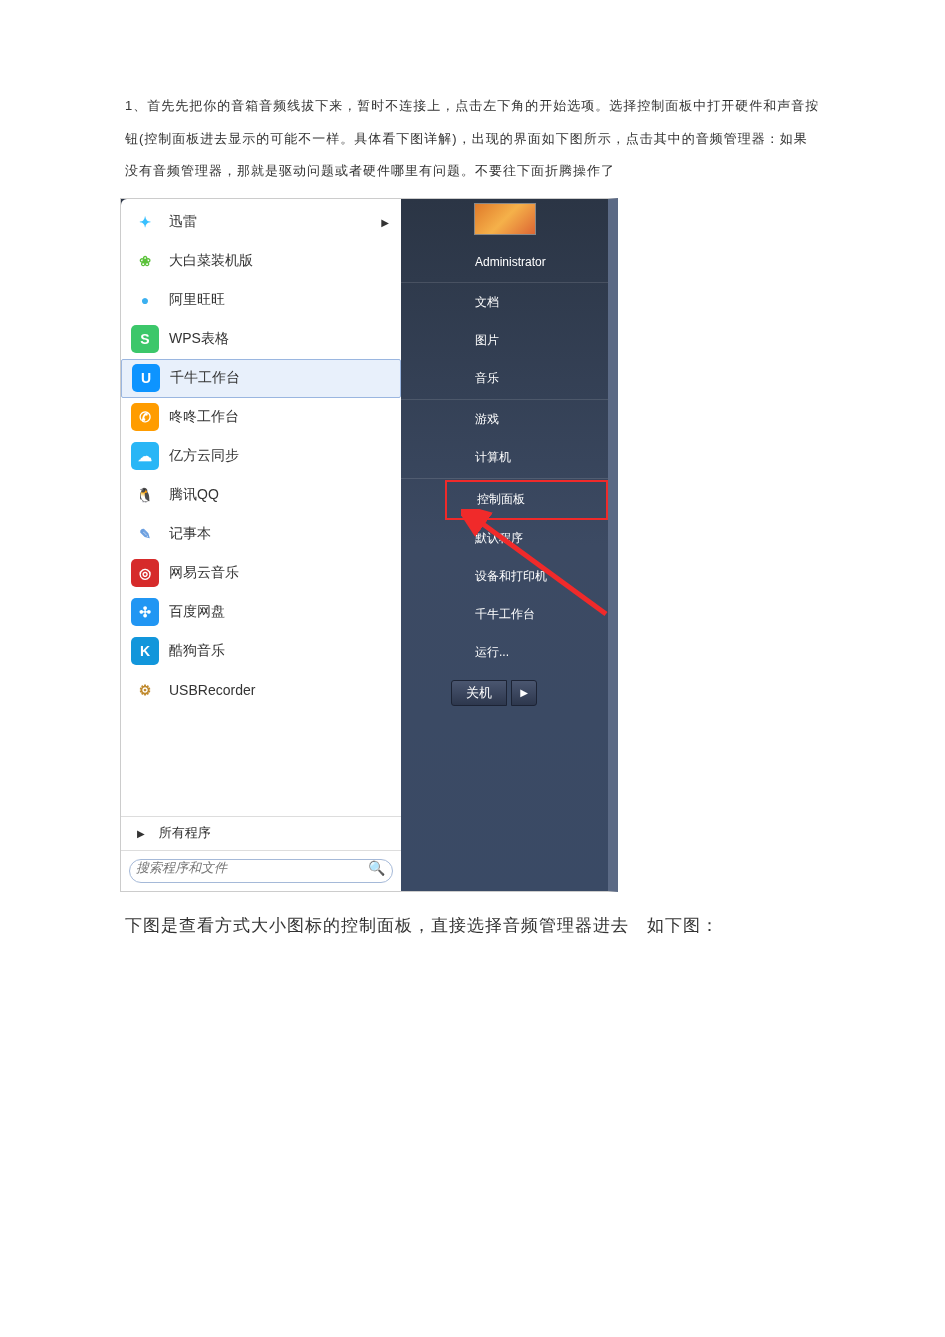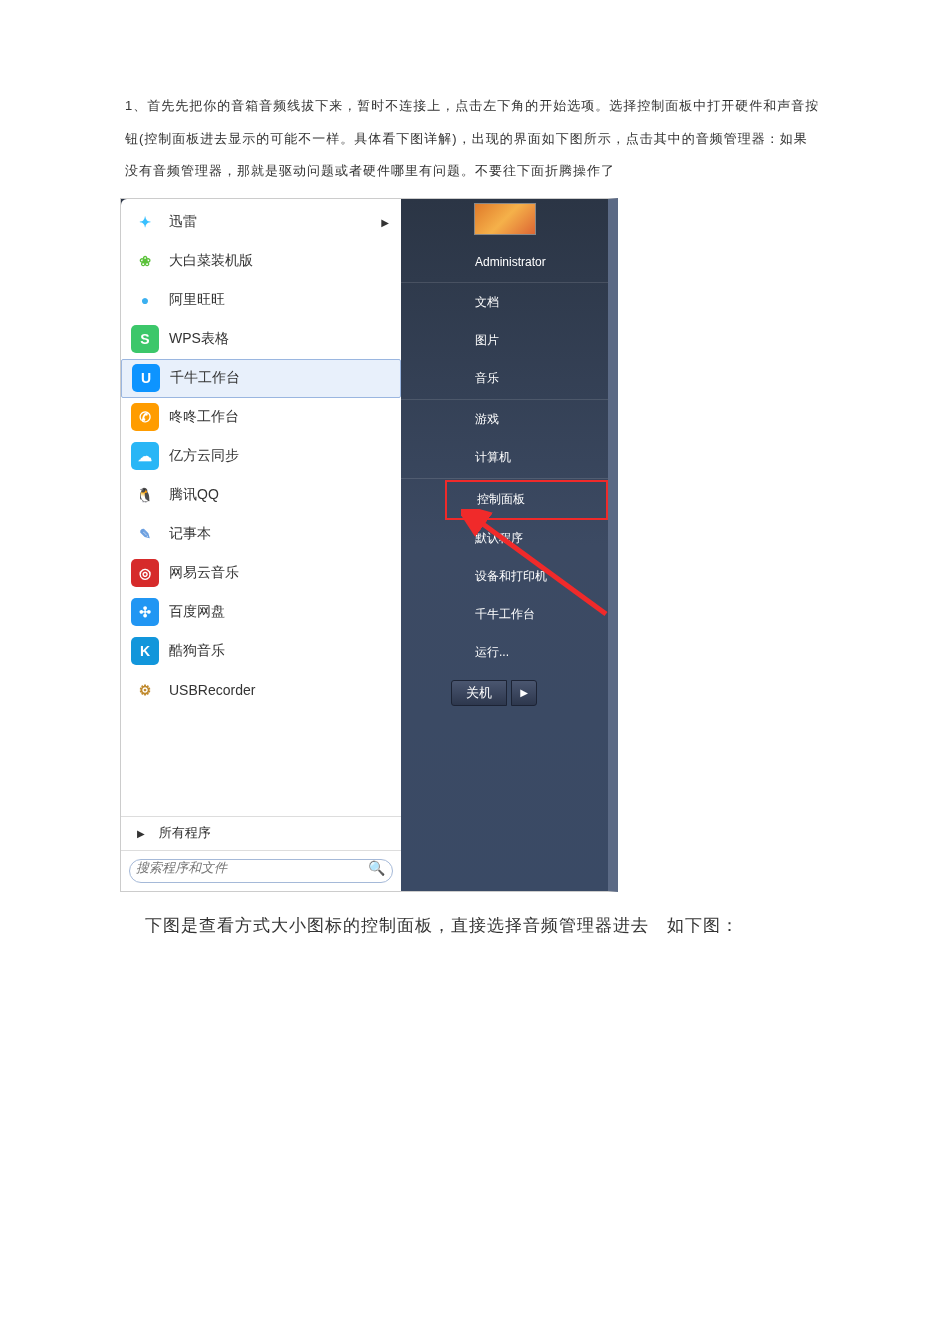--- a/index.html
+++ b/index.html
@@ -166,21 +166,20 @@
     cursor: pointer;
   }
   .red-arrow {
     position: absolute;
     pointer-events: none;
   }
   .caption {
     font-size: 17px;
     padding: 12px 125px 0 125px;
     letter-spacing: 1px;
-    margin-left: 20px;
   }
   
   .ic-xl{background:#fff;color:#38c0ff;}
   .ic-360{background:#fff;}
   .ic-dbc{background:#fff;color:#5bc23a;}
   .ic-ali{background:#fff;color:#3bb0f0;}
   .ic-wps{background:#3cc76a;}
   .ic-qn{background:#0d94ff;}
   .ic-dd{background:#ff9c00;}
   .ic-yf{background:#29b6f6;}

